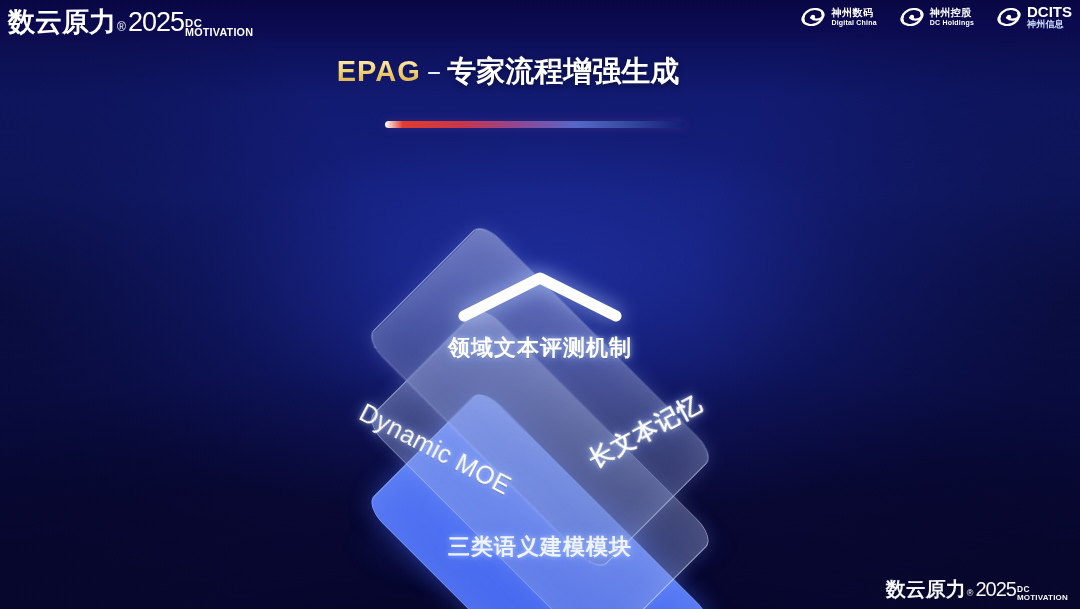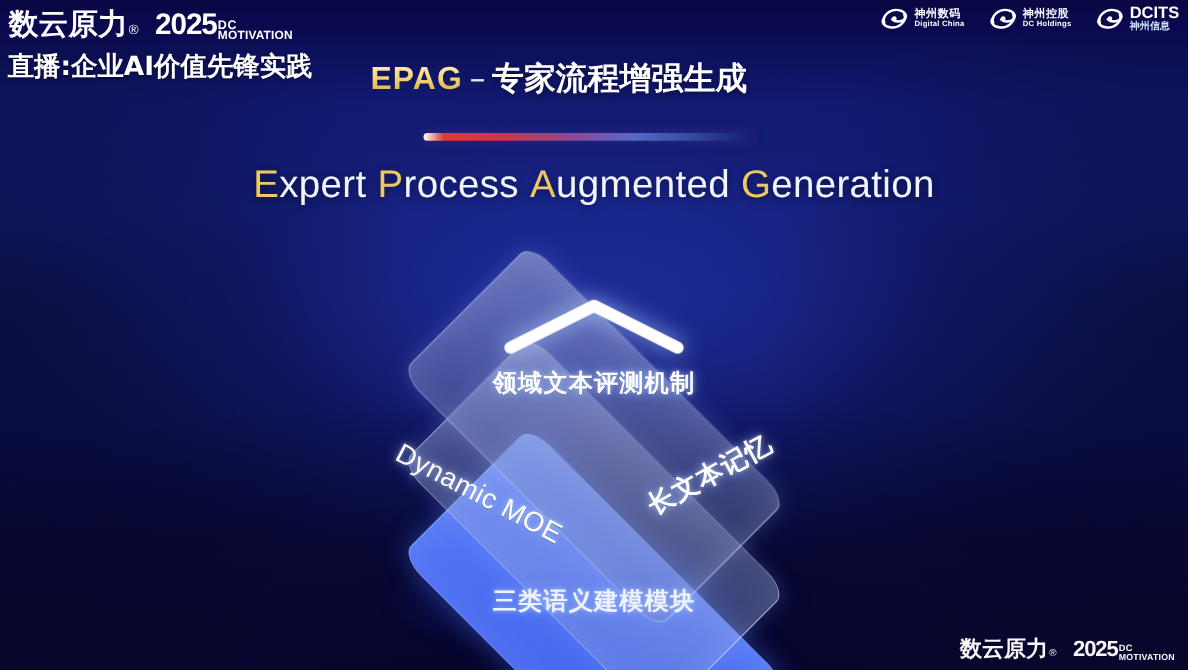--- a/index.html
+++ b/index.html
@@ -36,21 +36,21 @@
   }
 
   
   .brand{ display:flex; align-items:baseline; white-space:nowrap; color:#fff; }
   .brand .cn{
     font-family:"DejaVu Sans",sans-serif;
     font-weight:700; letter-spacing:0px;
   }
   .brand .reg{ font-size:.45em; vertical-align:super; margin:0 1px 0 1px; }
   .brand .yr{
-    font-weight:700; letter-spacing:-1px; margin-left:14px;
+    font-weight:400; letter-spacing:-1px; margin-left:1px;
     font-family:"Liberation Sans",sans-serif;
   }
   .brand .dc{
     display:inline-flex; flex-direction:column; line-height:.92;
     margin-left:1px; align-self:flex-end; padding-bottom:2px;
   }
   .brand .dc b{ font-size:.42em; letter-spacing:.5px; font-weight:700; }
   .brand .dc span{ font-size:.40em; letter-spacing:.2px; font-weight:700; }
 
   #brand-main{ position:absolute; left:8px; top:4px; font-size:27px; z-index:8; }
@@ -210,21 +210,20 @@
   <div class="brand" id="brand-main">
     <span class="cn">数云原力</span>
     <span class="reg">®</span>
     <span class="yr">2025</span>
     <span class="dc">
       <b>DC</b>
       <span>MOTIVATION</span>
     </span>
   </div>
 
-  <div id="live-title">直播:企业AI价值先锋实践</div>
 
   <div id="logos">
 
     <div class="logo">
       <span class="swirl">
         <svg viewBox="0 0 40 40" aria-hidden="true">
           <g fill="none" stroke="#ffffff" stroke-width="3.4" stroke-linecap="round">
             <path d="M6 26 C2 16, 14 6, 26 8 C35 9.5, 39 16, 34 21 C30 25, 21 25, 17 21"></path>
             <path d="M34 14 C38 24, 26 34, 14 32 C5 30.5, 1 24, 6 19"></path>
           </g>
@@ -270,21 +269,20 @@
     </div>
 
   </div>
 
   <div id="headline">
     <span class="epag">EPAG</span><span class="dash">–</span><span class="cnpart">专家流程增强生成</span>
   </div>
 
   <div id="rule"></div>
 
-  <div id="subtitle"><span class="cap">E</span><span>xpert</span>&nbsp;<span class="cap">P</span><span>rocess</span>&nbsp;<span class="cap">A</span><span>ugmented</span>&nbsp;<span class="cap">G</span><span>eneration</span></div>
 
   <div id="bottom-glow"></div>
 
   <div id="layers">
     <div class="layer" id="layer-bottom">
       <div class="plate"></div>
     </div>
     <div class="layer" id="layer-mid">
       <div class="plate"></div>
     </div>

